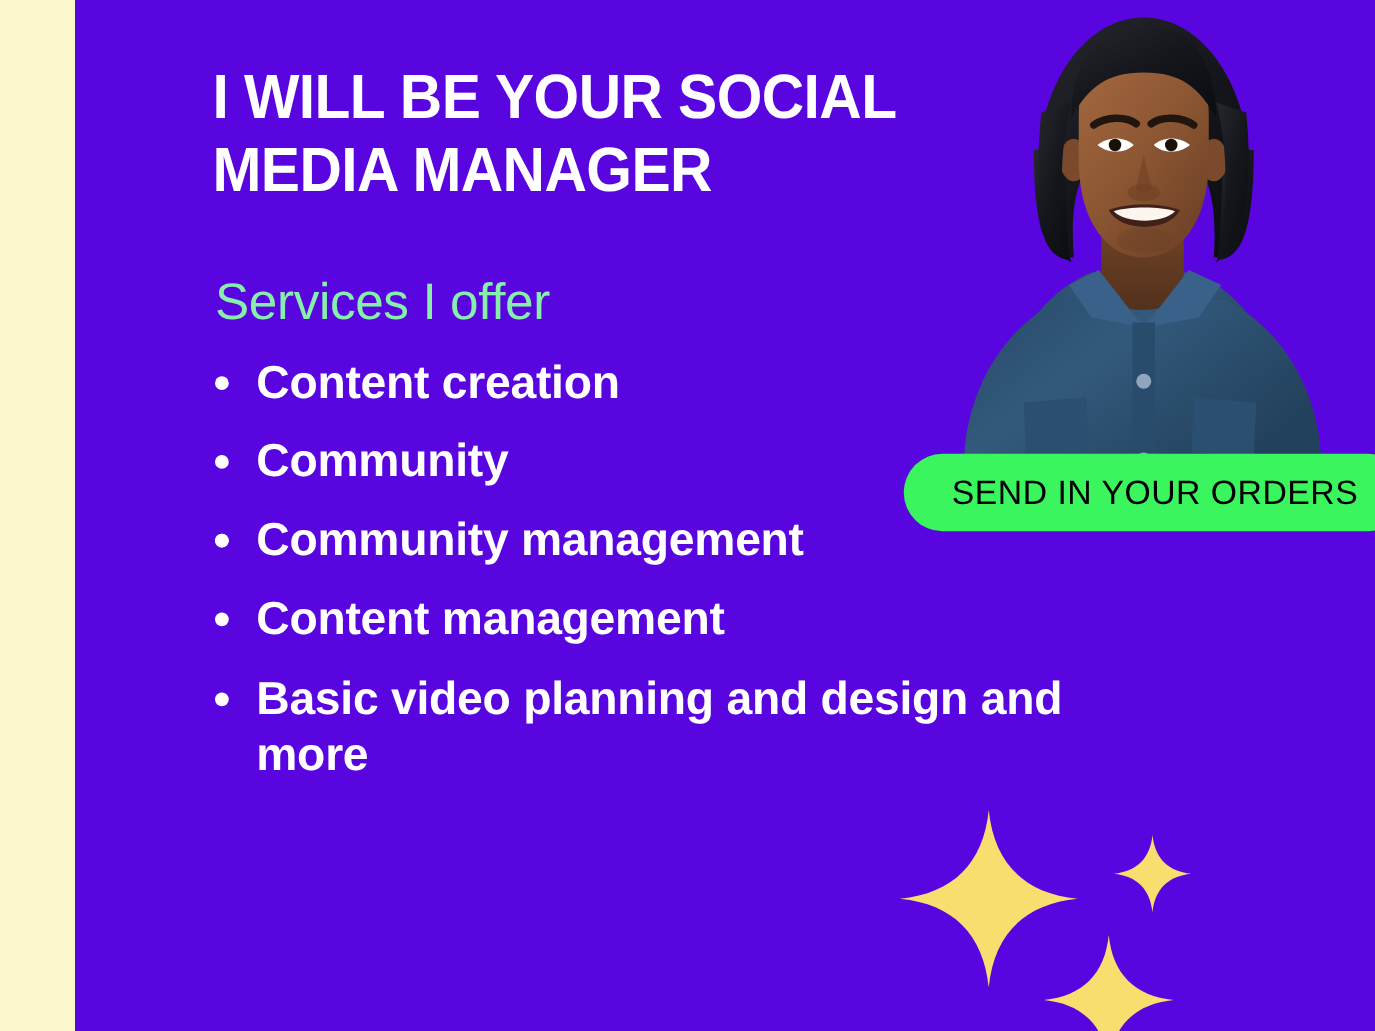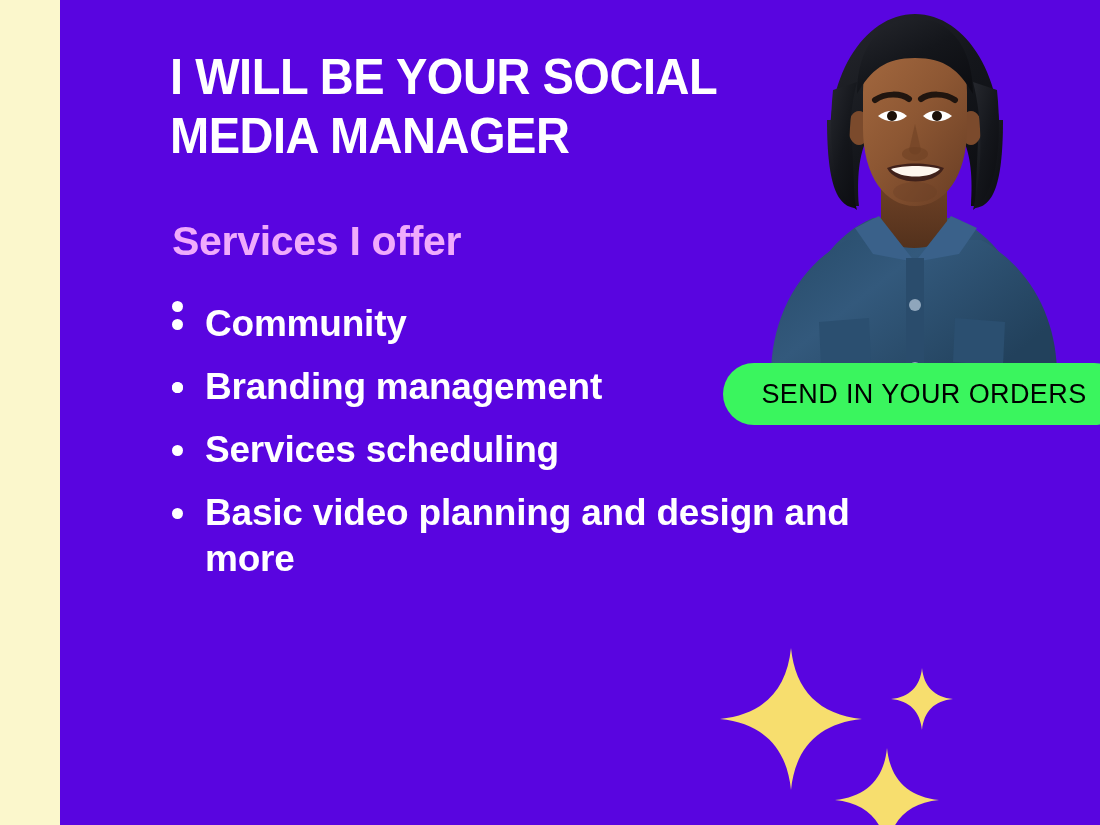--- a/index.html
+++ b/index.html
@@ -45,23 +45,23 @@
     transform: scaleX(0.94);
     transform-origin: left top;
     text-transform: uppercase;
     white-space: pre-line;
   }
   
   #subheading {
     position: absolute;
     left: 112px;
     top: 184px;
-    color: #f0abfc;
+    color: #86efac;
     font-size: 41px;
-    font-weight: 700;
+    font-weight: 400;
     letter-spacing: -0.3px;
     margin-top: 34px;
   }
   
   #services-list {
     position: absolute;
     left: 112px;
     top: 283px;
     width: 760px;
     margin: 0;
@@ -130,35 +130,36 @@
 
   <div id="main-panel">
 
     <h1 id="headline">I WILL BE YOUR SOCIAL MEDIA MANAGER</h1>
 
     <h2 id="subheading">Services I offer</h2>
 
     <ul id="services-list">
       <li class="service-item">
         <span class="service-bullet"></span>
+        <span>Content creation</span>
       </li>
       <li class="service-item">
         <span class="service-bullet"></span>
         <span>Community</span>
       </li>
       <li class="service-item">
         <span class="service-bullet"></span>
       </li>
       <li class="service-item">
         <span class="service-bullet"></span>
-        <span>Branding management</span>
-      </li>
-      <li class="service-item">
-        <span class="service-bullet"></span>
-        <span>Services scheduling</span>
+        <span>Community management</span>
+      </li>
+      <li class="service-item">
+        <span class="service-bullet"></span>
+        <span>Content management</span>
       </li>
       <li class="service-item">
         <span class="service-bullet"></span>
         <span>Basic video planning and design and more</span>
       </li>
     </ul>
 
     <div id="portrait">
       <svg width="380" height="375" viewBox="0 0 380 375" xmlns="http://www.w3.org/2000/svg">
         <defs>

